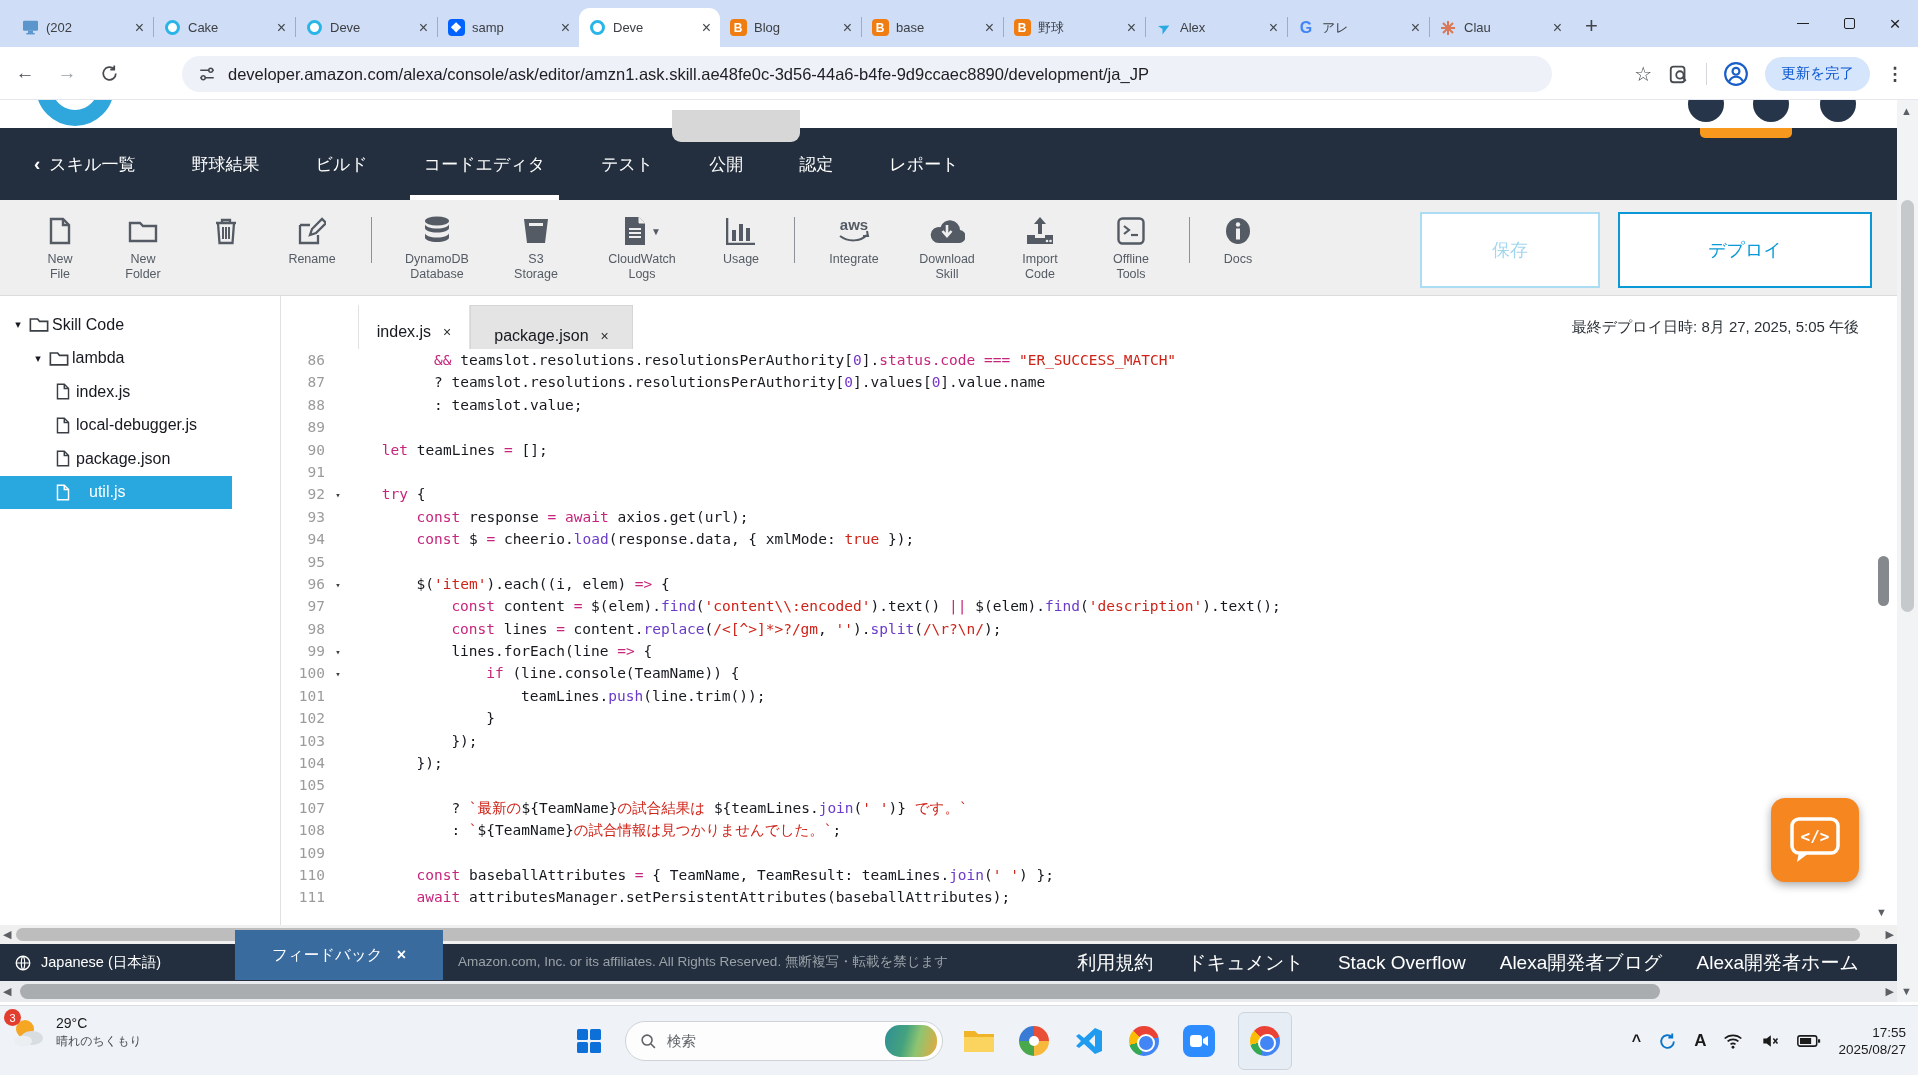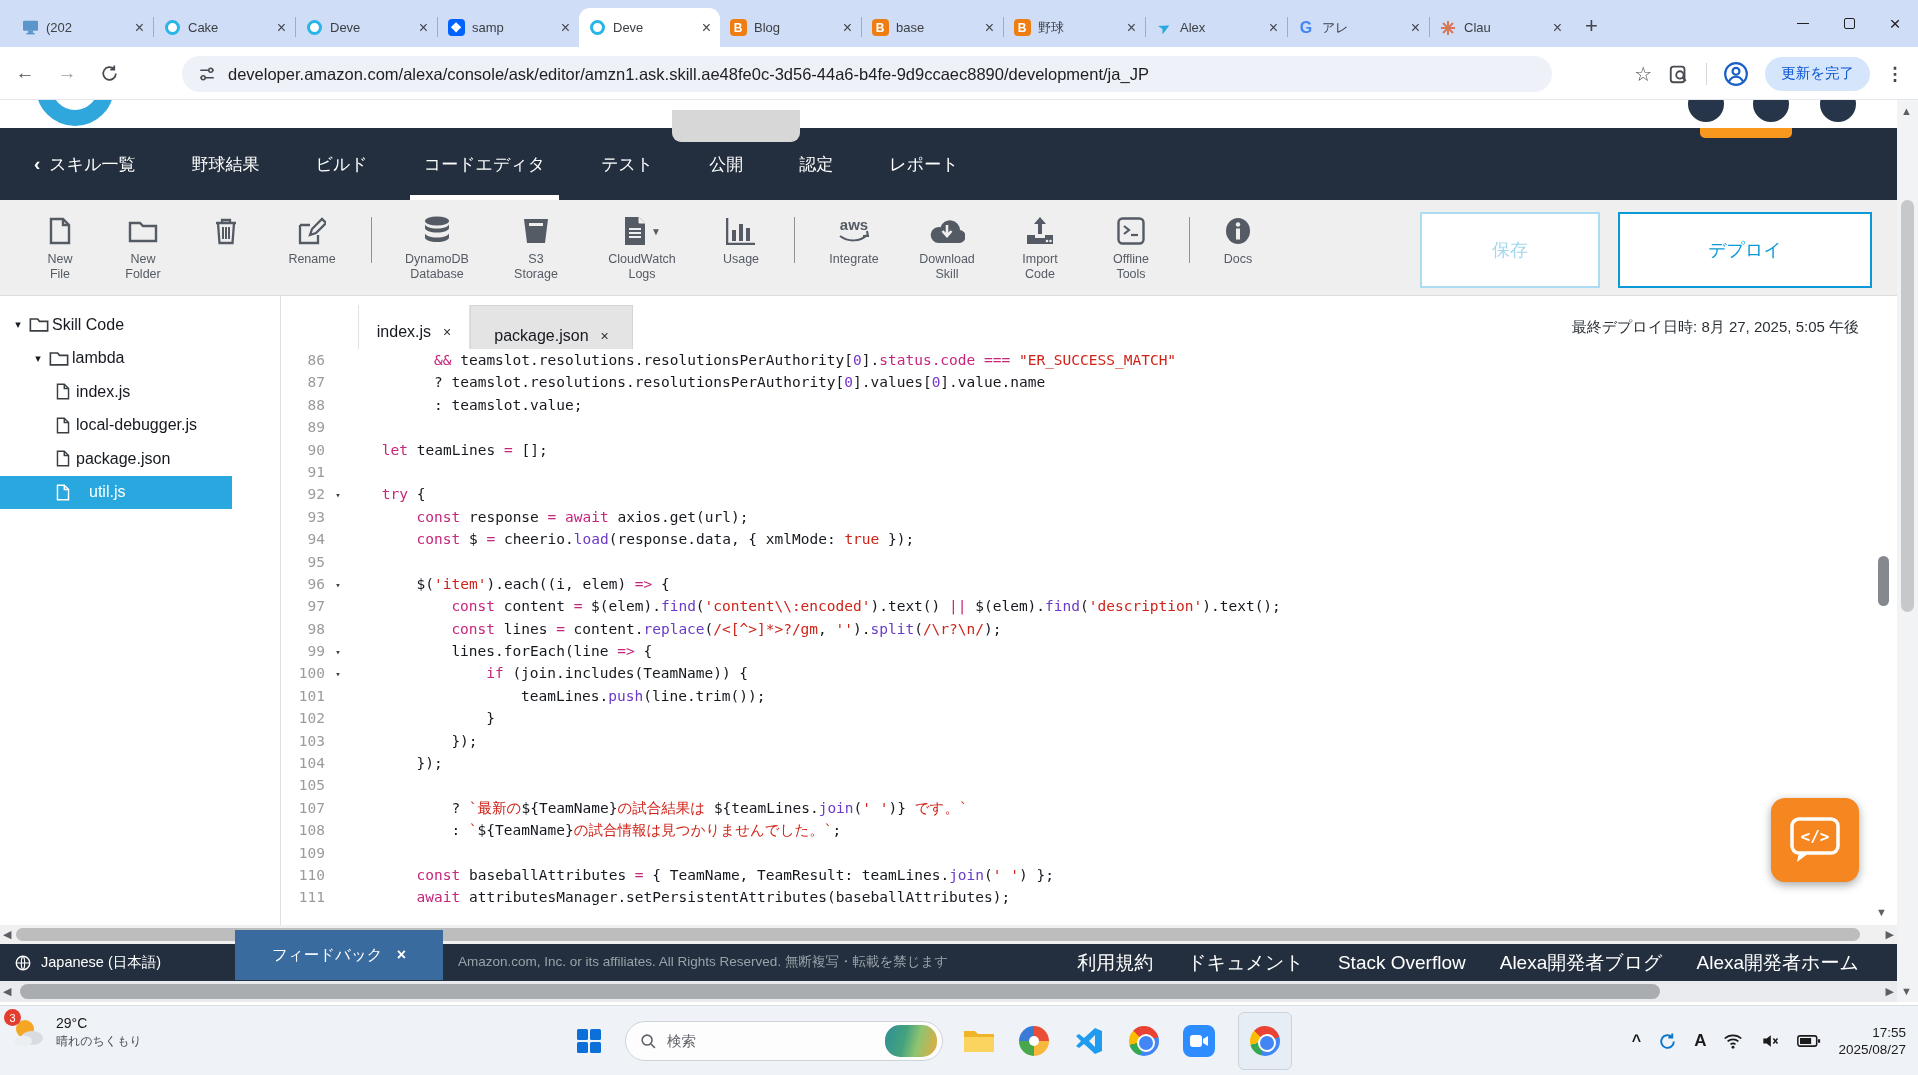--- a/index.html
+++ b/index.html
@@ -630,21 +630,21 @@
         <div class="ctext" style="padding-left: 104.4px;"><span class="tok-k">const</span><span> lines </span><span class="tok-k">=</span><span> content.</span><span class="tok-f">replace</span><span>(</span><span class="tok-s">/&lt;[^&gt;]*&gt;?/gm</span><span>, </span><span class="tok-s">''</span><span>).</span><span class="tok-f">split</span><span>(</span><span class="tok-s">/\r?\n/</span><span>);</span></div>
       </div>
       <div class="cline">
         <div class="lnum">99</div>
         <div class="foldslot">▾</div>
         <div class="ctext" style="padding-left: 104.4px;"><span>lines.forEach(line </span><span class="tok-k">=&gt;</span><span> {</span></div>
       </div>
       <div class="cline">
         <div class="lnum">100</div>
         <div class="foldslot">▾</div>
-        <div class="ctext" style="padding-left: 139.2px;"><span class="tok-k">if</span><span> (join.includes(TeamName)) {</span></div>
+        <div class="ctext" style="padding-left: 139.2px;"><span class="tok-k">if</span><span> (line.console(TeamName)) {</span></div>
       </div>
       <div class="cline">
         <div class="lnum">101</div>
         <div class="foldslot"></div>
         <div class="ctext" style="padding-left: 174px;"><span>teamLines.</span><span class="tok-f">push</span><span>(line.trim());</span></div>
       </div>
       <div class="cline">
         <div class="lnum">102</div>
         <div class="foldslot"></div>
         <div class="ctext" style="padding-left: 139.2px;"><span>}</span></div>

